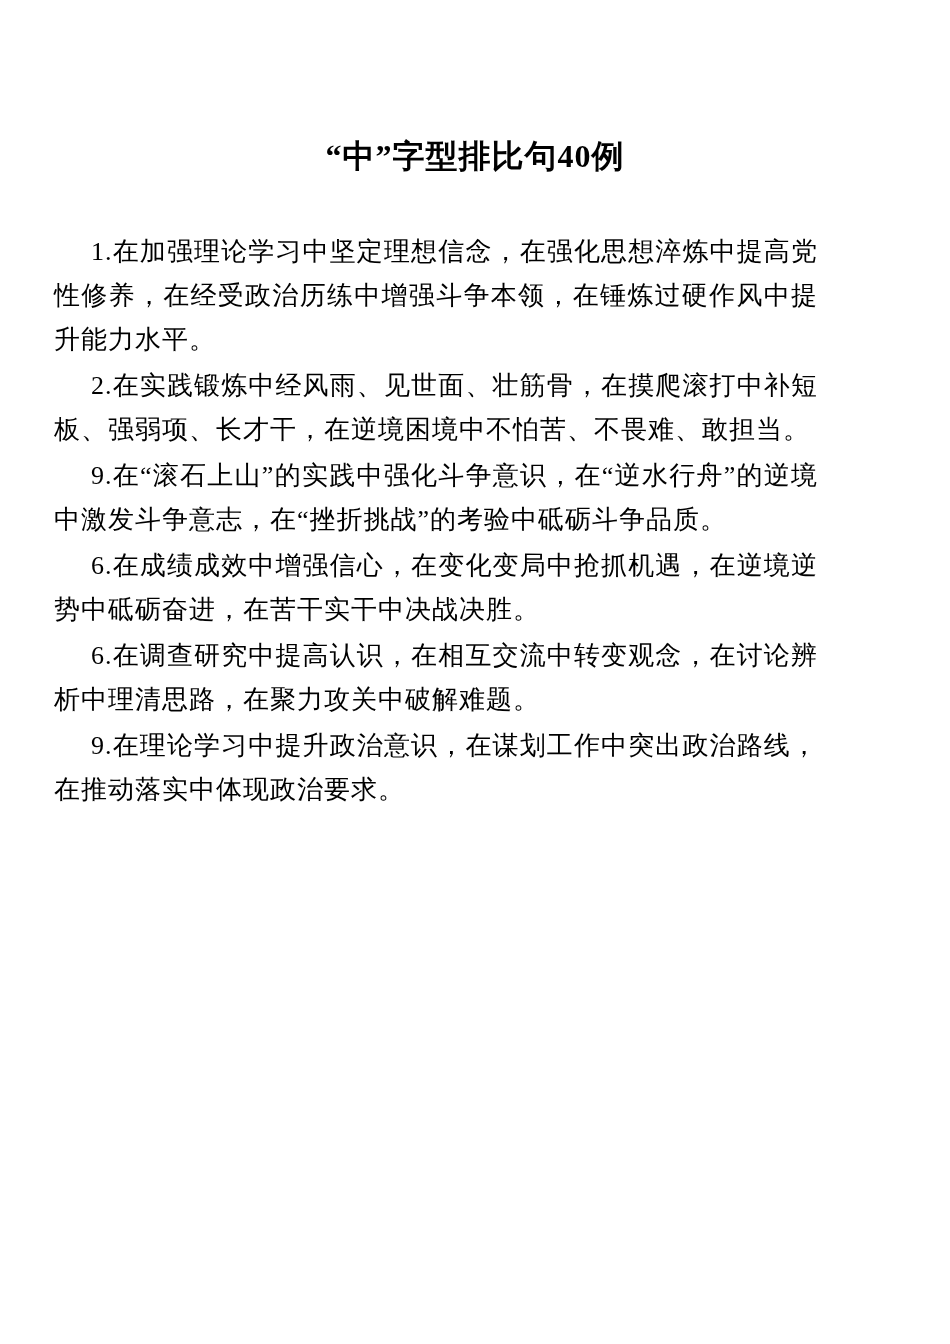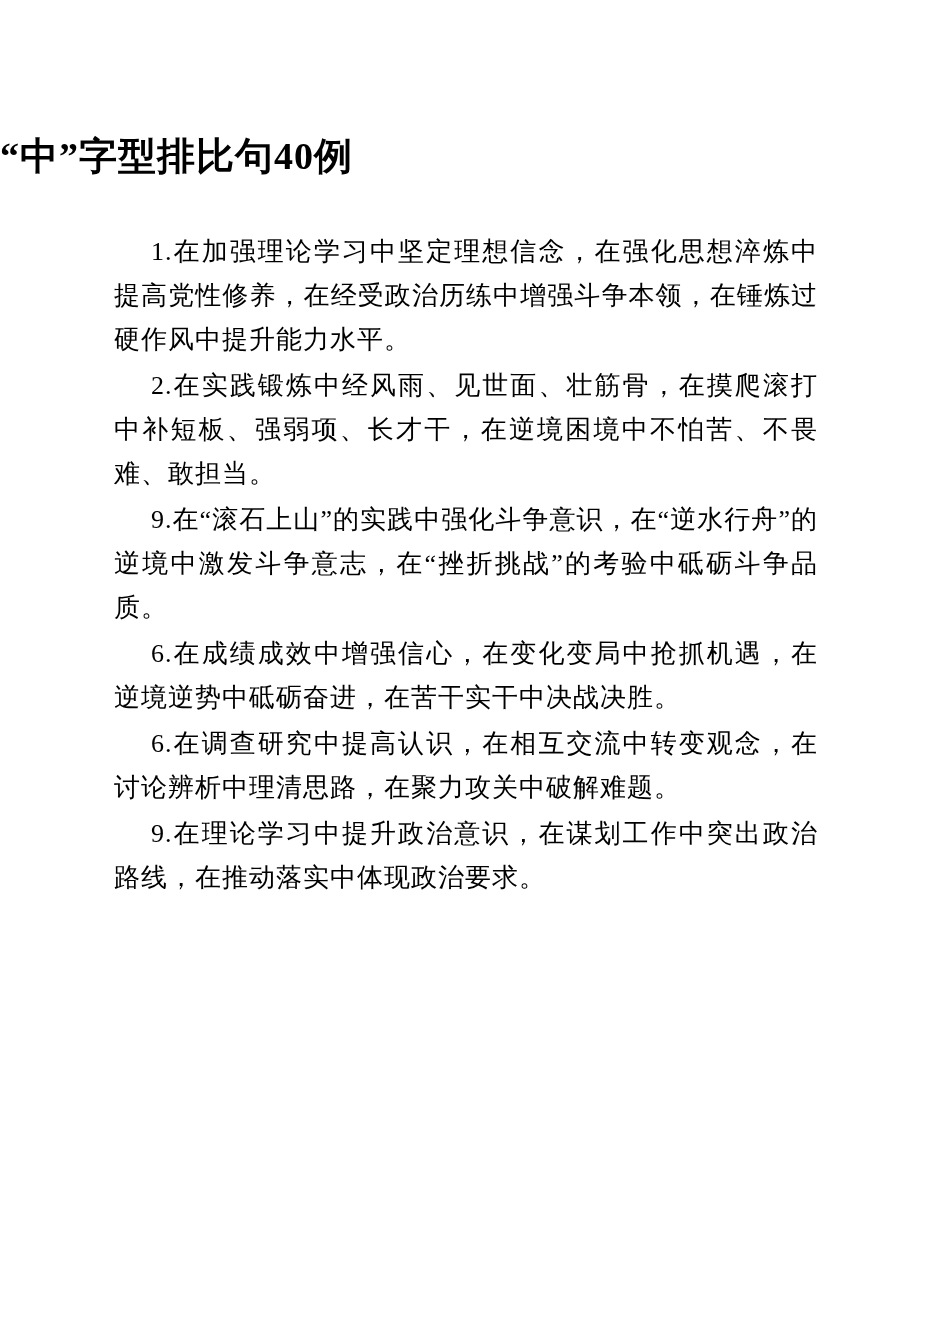--- a/index.html
+++ b/index.html
@@ -13,30 +13,31 @@
     height: 1344px;
     background: #ffffff;
     overflow: hidden;
     font-family: "Liberation Serif", serif;
     color: #000000;
     box-sizing: border-box;
   }
   .doc-title {
     margin: 0;
     padding-top: 128px;
-    font-size: 38px;
+    text-align: center;
+    font-size: 32px;
     line-height: 56px;
     font-weight: 700;
     letter-spacing: 1px;
     font-family: "Liberation Serif", serif;
     color: #000000;
   }
   .doc-body {
     margin-top: 46px;
-    padding-left: 114px;
+    padding-left: 54px;
     padding-right: 132px;
   }
   .doc-body p {
     margin: 0 0 2px 0;
     font-size: 26px;
     line-height: 44px;
     letter-spacing: 1px;
     text-align: justify;
     text-indent: 37px;
     font-weight: 400;

